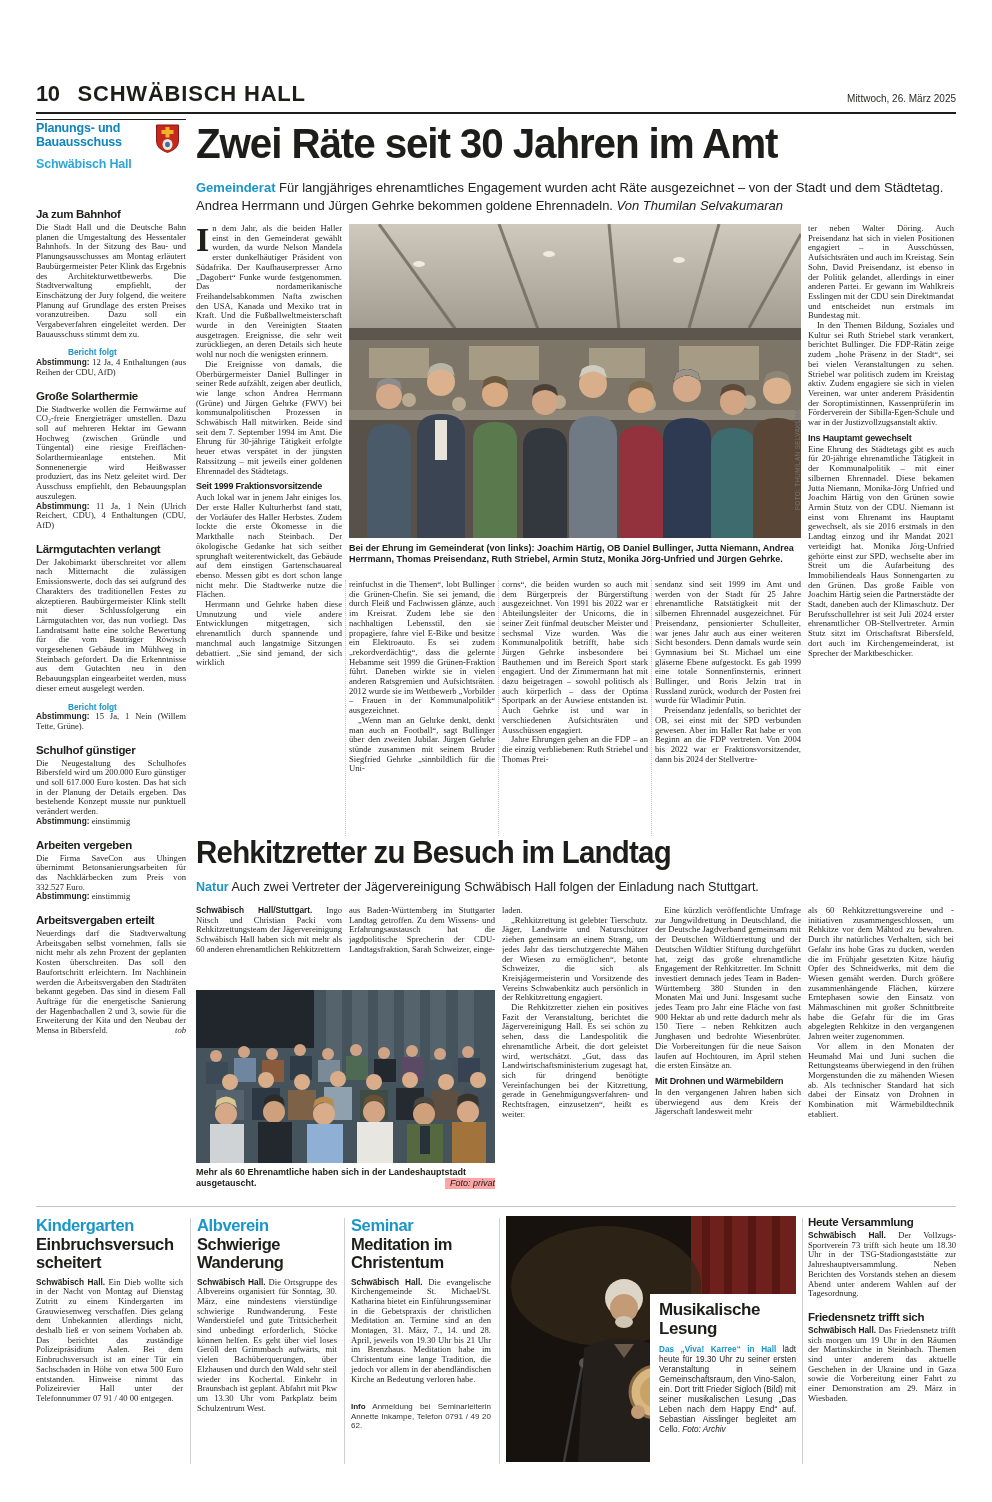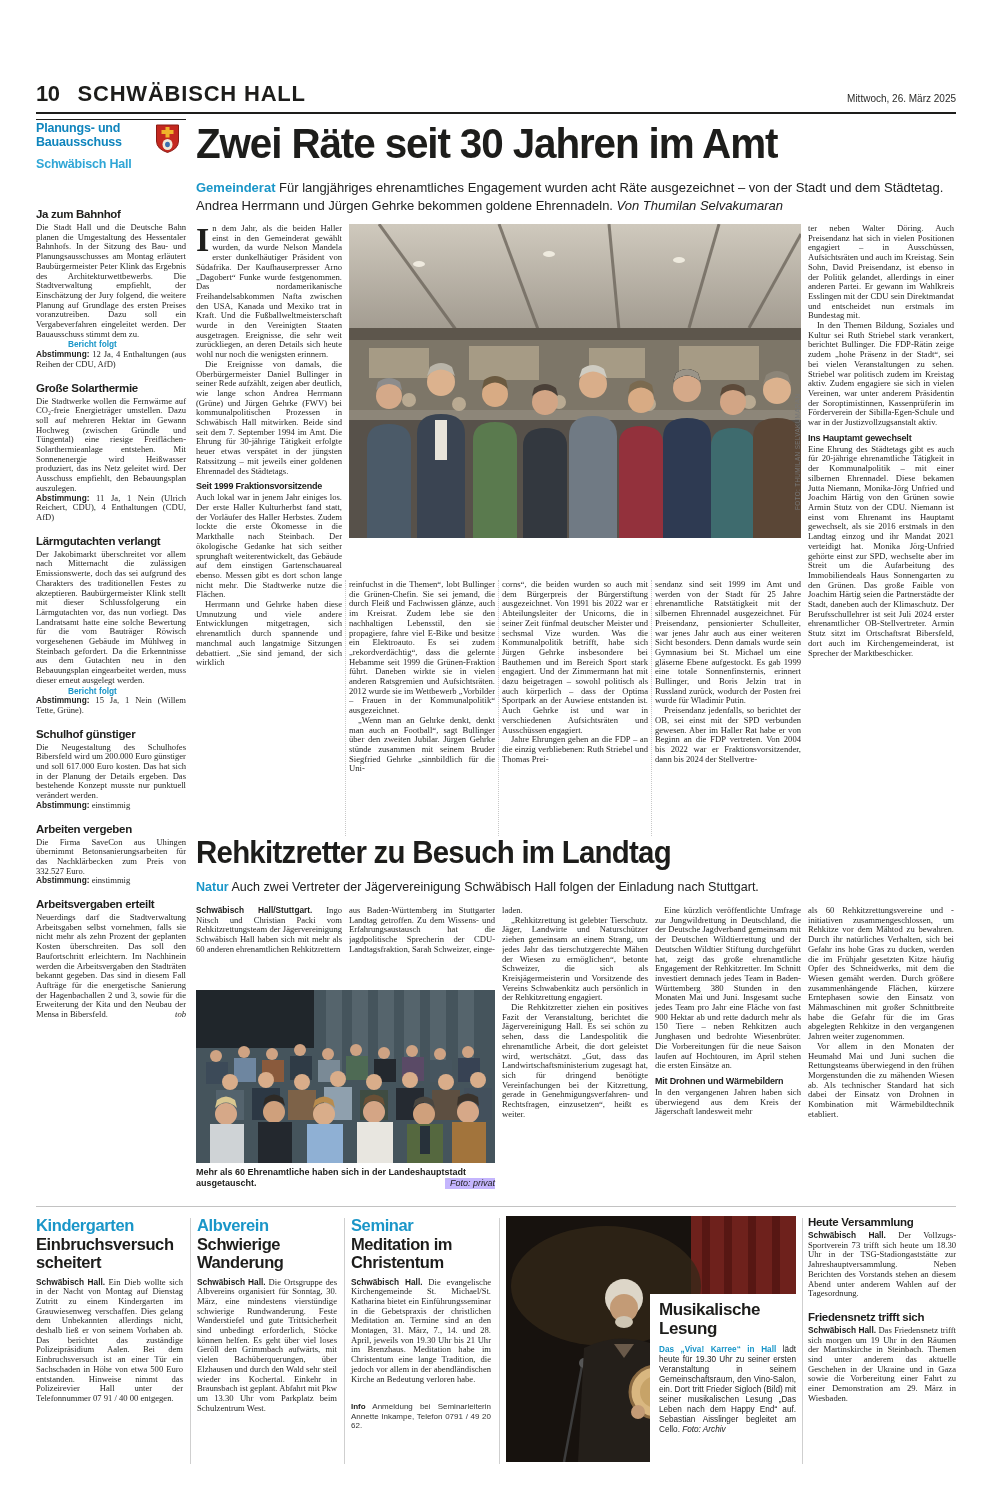--- a/index.html
+++ b/index.html
@@ -10,21 +10,21 @@
   .bodytxt{font-size:8.6px;line-height:9.7px;text-align:justify;color:#1f1f1d;
            -webkit-hyphens:auto;hyphens:auto;}
   .bodytxt p{margin:0;}
   .bodytxt p.ind{text-indent:9px;}
   .col{position:absolute;width:146px;overflow:hidden;}
   .lead-in{font-family:"Liberation Sans","DejaVu Sans",sans-serif;font-weight:bold;font-size:8.3px;margin-top:10px;}
   .subhead{font-family:"Liberation Sans","DejaVu Sans",sans-serif;font-weight:bold;font-size:9px;
            line-height:10px;margin:5px 0 2px;text-align:left;letter-spacing:-0.2px;}
   .teal{color:#1a96c8;}
   .note{font-family:"Liberation Sans","DejaVu Sans",sans-serif;font-weight:bold;font-size:8.3px;
-        color:#1a96c8;margin-top:1px;text-align:left;padding-left:32px;}
+        color:#1a96c8;margin-top:9px;text-align:left;padding-left:32px;}
   .vote{margin-top:1px;}
   .vote .lbl{font-family:"Liberation Sans","DejaVu Sans",sans-serif;font-weight:bold;font-size:8.3px;}
   
   .hdr{left:36px;top:82px;width:920px;display:flex;align-items:flex-end;}
   .hdr .pgnum{font-weight:bold;font-size:22px;letter-spacing:-0.5px;margin-right:18px;line-height:24px;}
   .hdr .section{font-weight:bold;font-size:22px;letter-spacing:0.8px;line-height:24px;}
   .hdr .date{margin-left:auto;font-size:10px;color:#2a2a28;padding-bottom:2px;}
   .hdr-rule{left:36px;top:112px;width:920px;height:2px;background:#1d1d1b;}
   
   .kickbox{left:36px;top:119px;width:150px;border-top:1.5px solid #1d1d1b;padding-top:1px;}
@@ -245,20 +245,21 @@
           </g>
       </g>
       <g fill="#f4f0e4" opacity="0.9">
         <ellipse cx="70" cy="40" rx="6" ry="3"></ellipse>
           <ellipse cx="200" cy="30" rx="6" ry="3"></ellipse>
           <ellipse cx="330" cy="36" rx="6" ry="3"></ellipse>
       </g>
     </svg>
   </div>
   <div class="vcredit">FOTO: THUMILAN SELVAKUMARAN</div>
+  <div class="abs caption" style="left:349px;top:543px;width:452px;">Bei der Ehrung im Gemeinderat (von links): Joachim Härtig, OB Daniel Bullinger, Jutta Niemann, Andrea Herrmann, Thomas Preisendanz, Ruth Striebel, Armin Stutz, Monika Jörg-Unfried und Jürgen Gehrke.</div>
 
   <div class="dotrule" style="left:345px;top:580px;height:256px;"></div>
   <div class="dotrule" style="left:498px;top:580px;height:256px;"></div>
   <div class="dotrule" style="left:651px;top:580px;height:256px;"></div>
 
   <div class="col bodytxt" style="left:349px;top:580px;height:258px;">
     <p>reinfuchst in die Themen“, lobt Bullinger die Grünen-Chefin. Sie sei jemand, die durch Fleiß und Fachwissen glänze, auch im Kreisrat. Zudem lebe sie den nachhaltigen Lebensstil, den sie propagiere, fahre viel E-Bike und besitze ein Elektroauto. Es sei zudem „rekordverdächtig“, dass die gelernte Hebamme seit 1999 die Grünen-Fraktion führt. Daneben wirkte sie in vielen anderen Ratsgremien und Aufsichtsräten. 2012 wurde sie im Wettbewerb „Vorbilder – Frauen in der Kommunalpolitik“ ausgezeichnet.</p>
     <p class="ind">„Wenn man an Gehrke denkt, denkt man auch an Football“, sagt Bullinger über den zweiten Jubilar. Jürgen Gehrke stünde zusammen mit seinem Bruder Siegfried Gehrke „sinnbildlich für die Uni-</p>
   </div>
   <div class="col bodytxt" style="left:502px;top:580px;height:258px;">
@@ -372,21 +373,21 @@
         <g>
             <circle cx="272" cy="122" r="11" fill="#d6a888"></circle>
             <path d="M261 116 q11 -11 22 0 l-1 -9 q-10 -7 -20 0 z" fill="#3a332c"></path>
             <rect x="256" y="132" width="34" height="41" fill="#a2743c"></rect>
           </g>
       </g>
     </svg>
   </div>
   <div class="abs caption" style="left:196px;top:1167px;width:299px;">
     <span>Mehr als 60 Ehrenamtliche haben sich in der Landeshauptstadt ausgetauscht.</span>
-    <span class="credit-it" style="position:absolute;right:0;bottom:0;background:#c4b5fd;padding-left:5px;">Foto: privat</span>
+    <span class="credit-it" style="position:absolute;right:0;bottom:0;background:#fca5a5;padding-left:5px;">Foto: privat</span>
   </div>
 
   <div class="col bodytxt" style="left:349px;top:906px;height:80px;">
     <p>aus Baden-Württemberg im Stuttgarter Landtag getroffen. Zu dem Wissens- und Erfahrungsaustausch hat die jagdpolitische Sprecherin der CDU-Landtagsfraktion, Sarah Schweizer, einge-</p>
   </div>
   <div class="col bodytxt" style="left:502px;top:906px;height:300px;">
     <p>laden.</p>
     <p class="ind">„Rehkitzrettung ist gelebter Tierschutz. Jäger, Landwirte und Naturschützer ziehen gemeinsam an einem Strang, um jedes Jahr das tierschutzgerechte Mähen der Wiesen zu ermöglichen“, betonte Schweizer, die sich als Kreisjägermeisterin und Vorsitzende des Vereins Schwabenkitz auch persönlich in der Rehkitzrettung engagiert.</p>
     <p class="ind">Die Rehkitzretter ziehen ein positives Fazit der Veranstaltung, berichtet die Jägervereinigung Hall. Es sei schön zu sehen, dass die Landespolitik die ehrenamtliche Arbeit, die dort geleistet wird, wertschätzt. „Gut, dass das Landwirtschaftsministerium zugesagt hat, sich für dringend benötigte Vereinfachungen bei der Kitzrettung, gerade in Genehmigungsverfahren- und Rechtsfragen, einzusetzen“, heißt es weiter.</p>
   </div>

